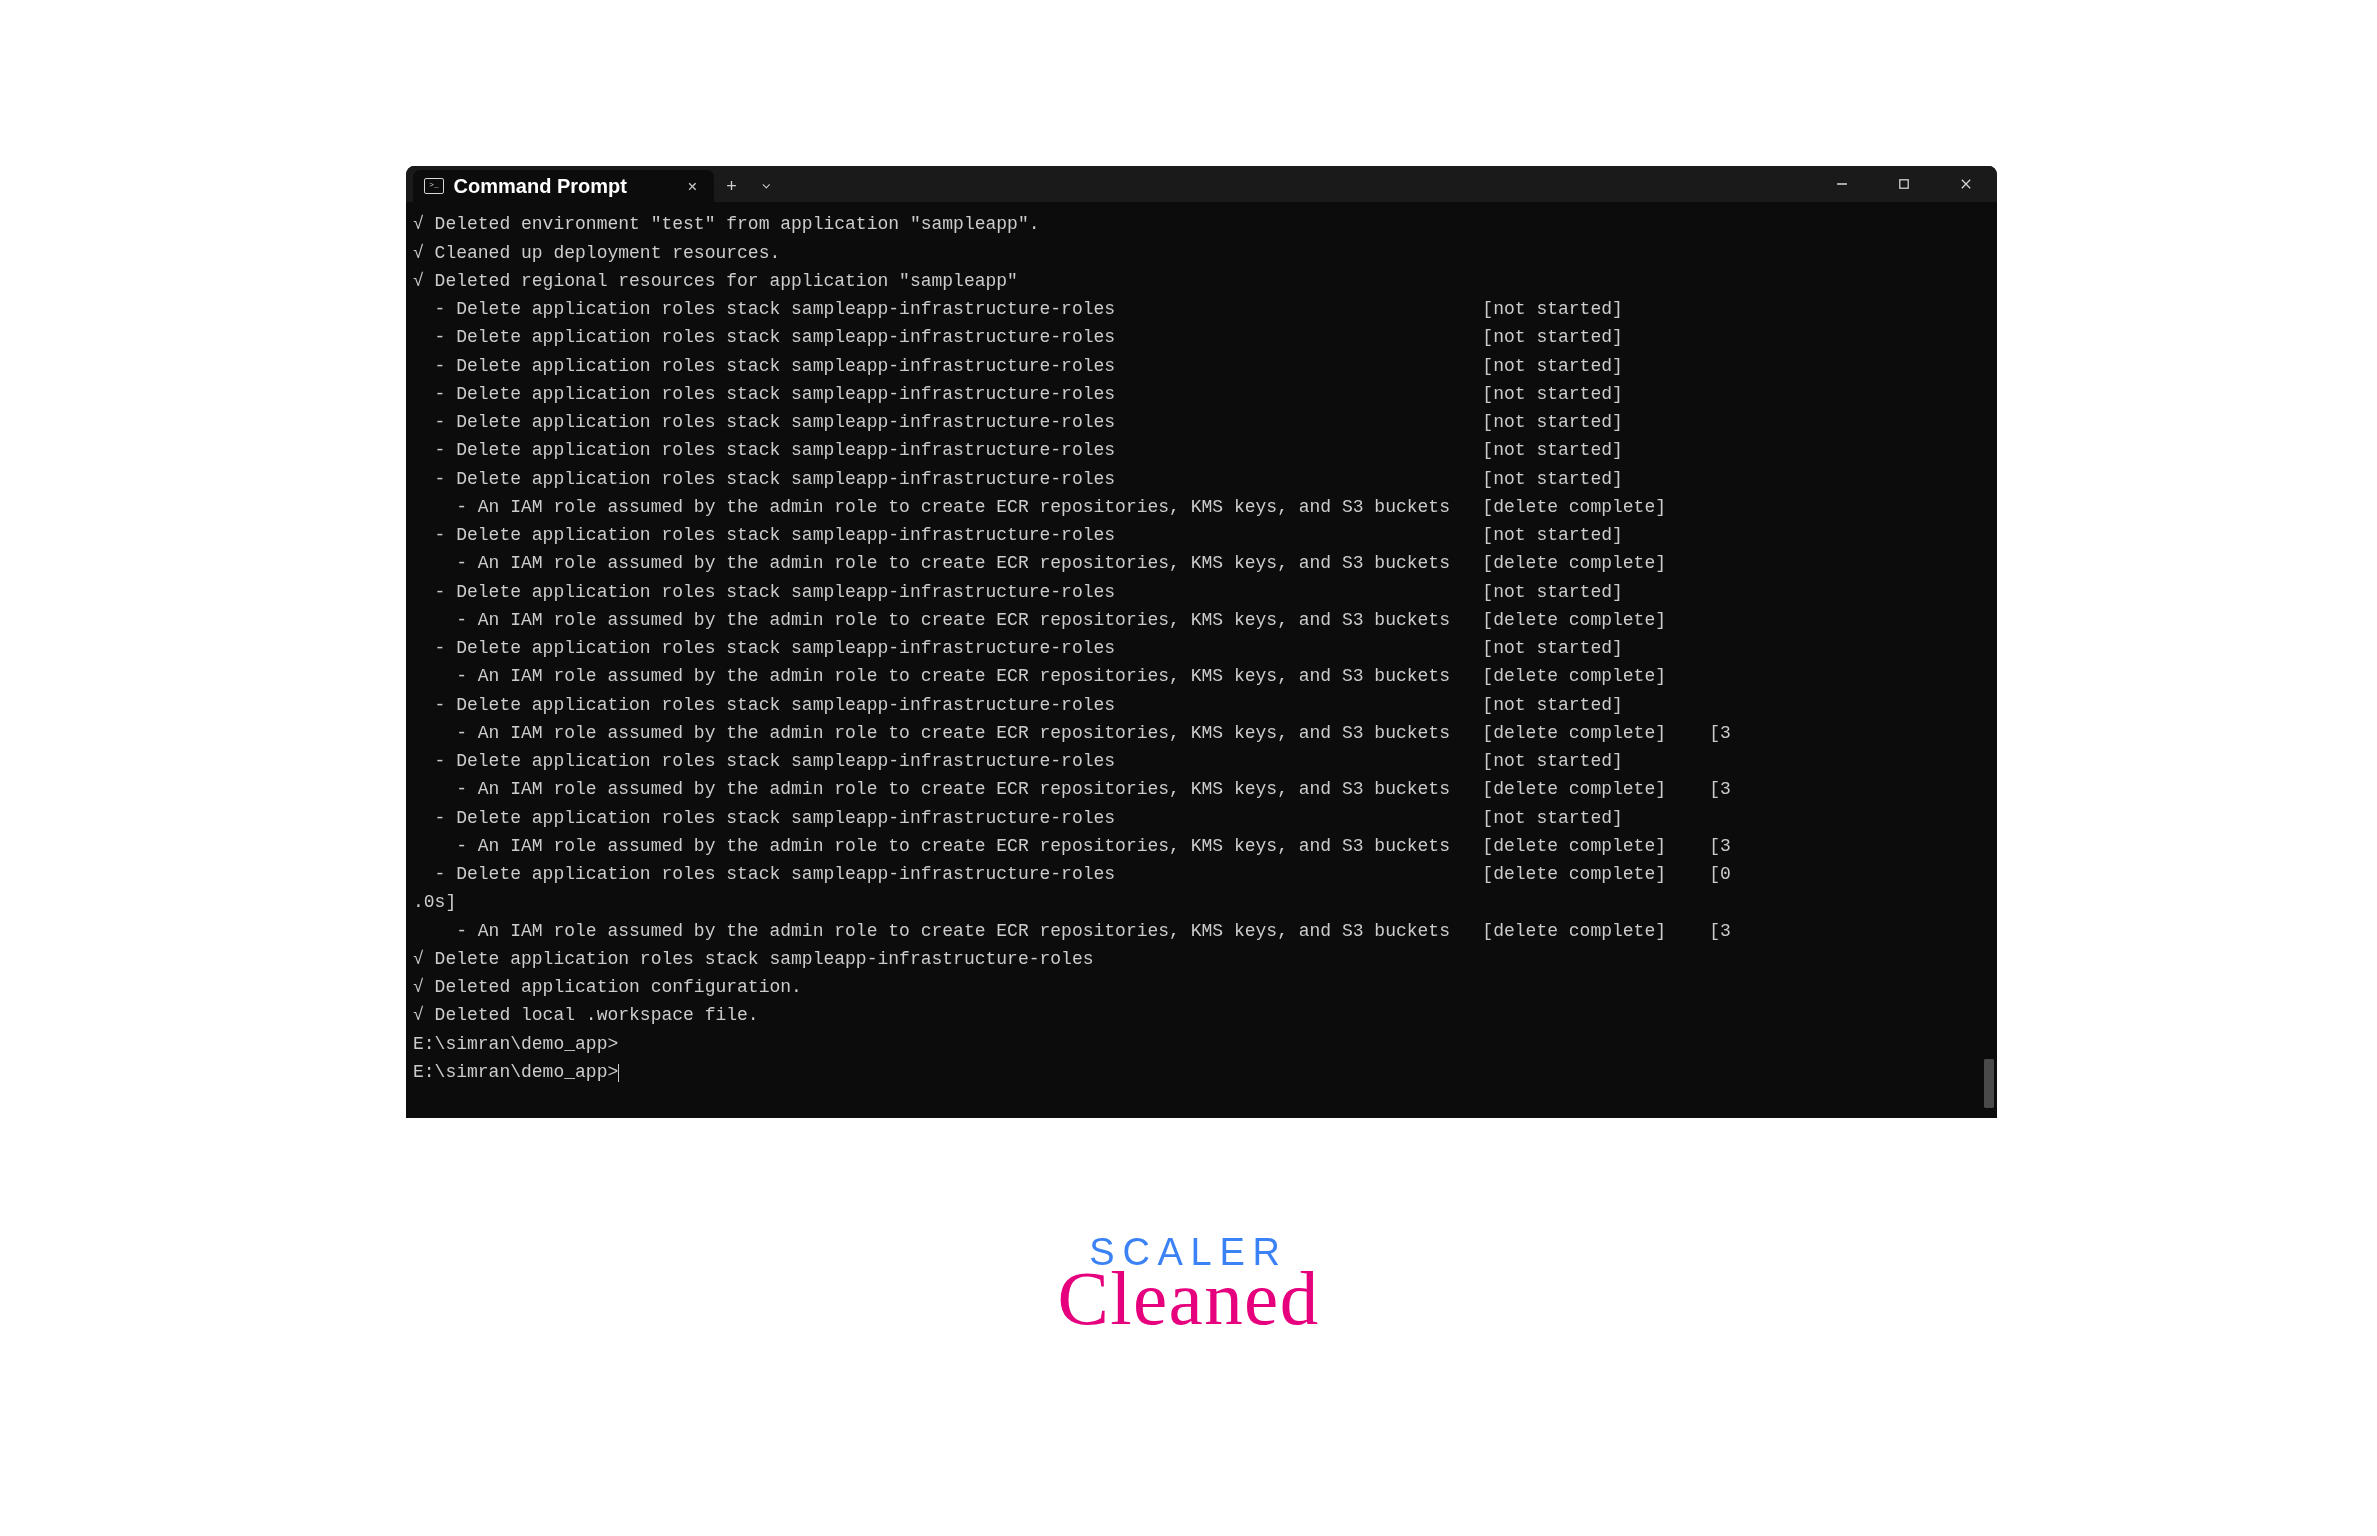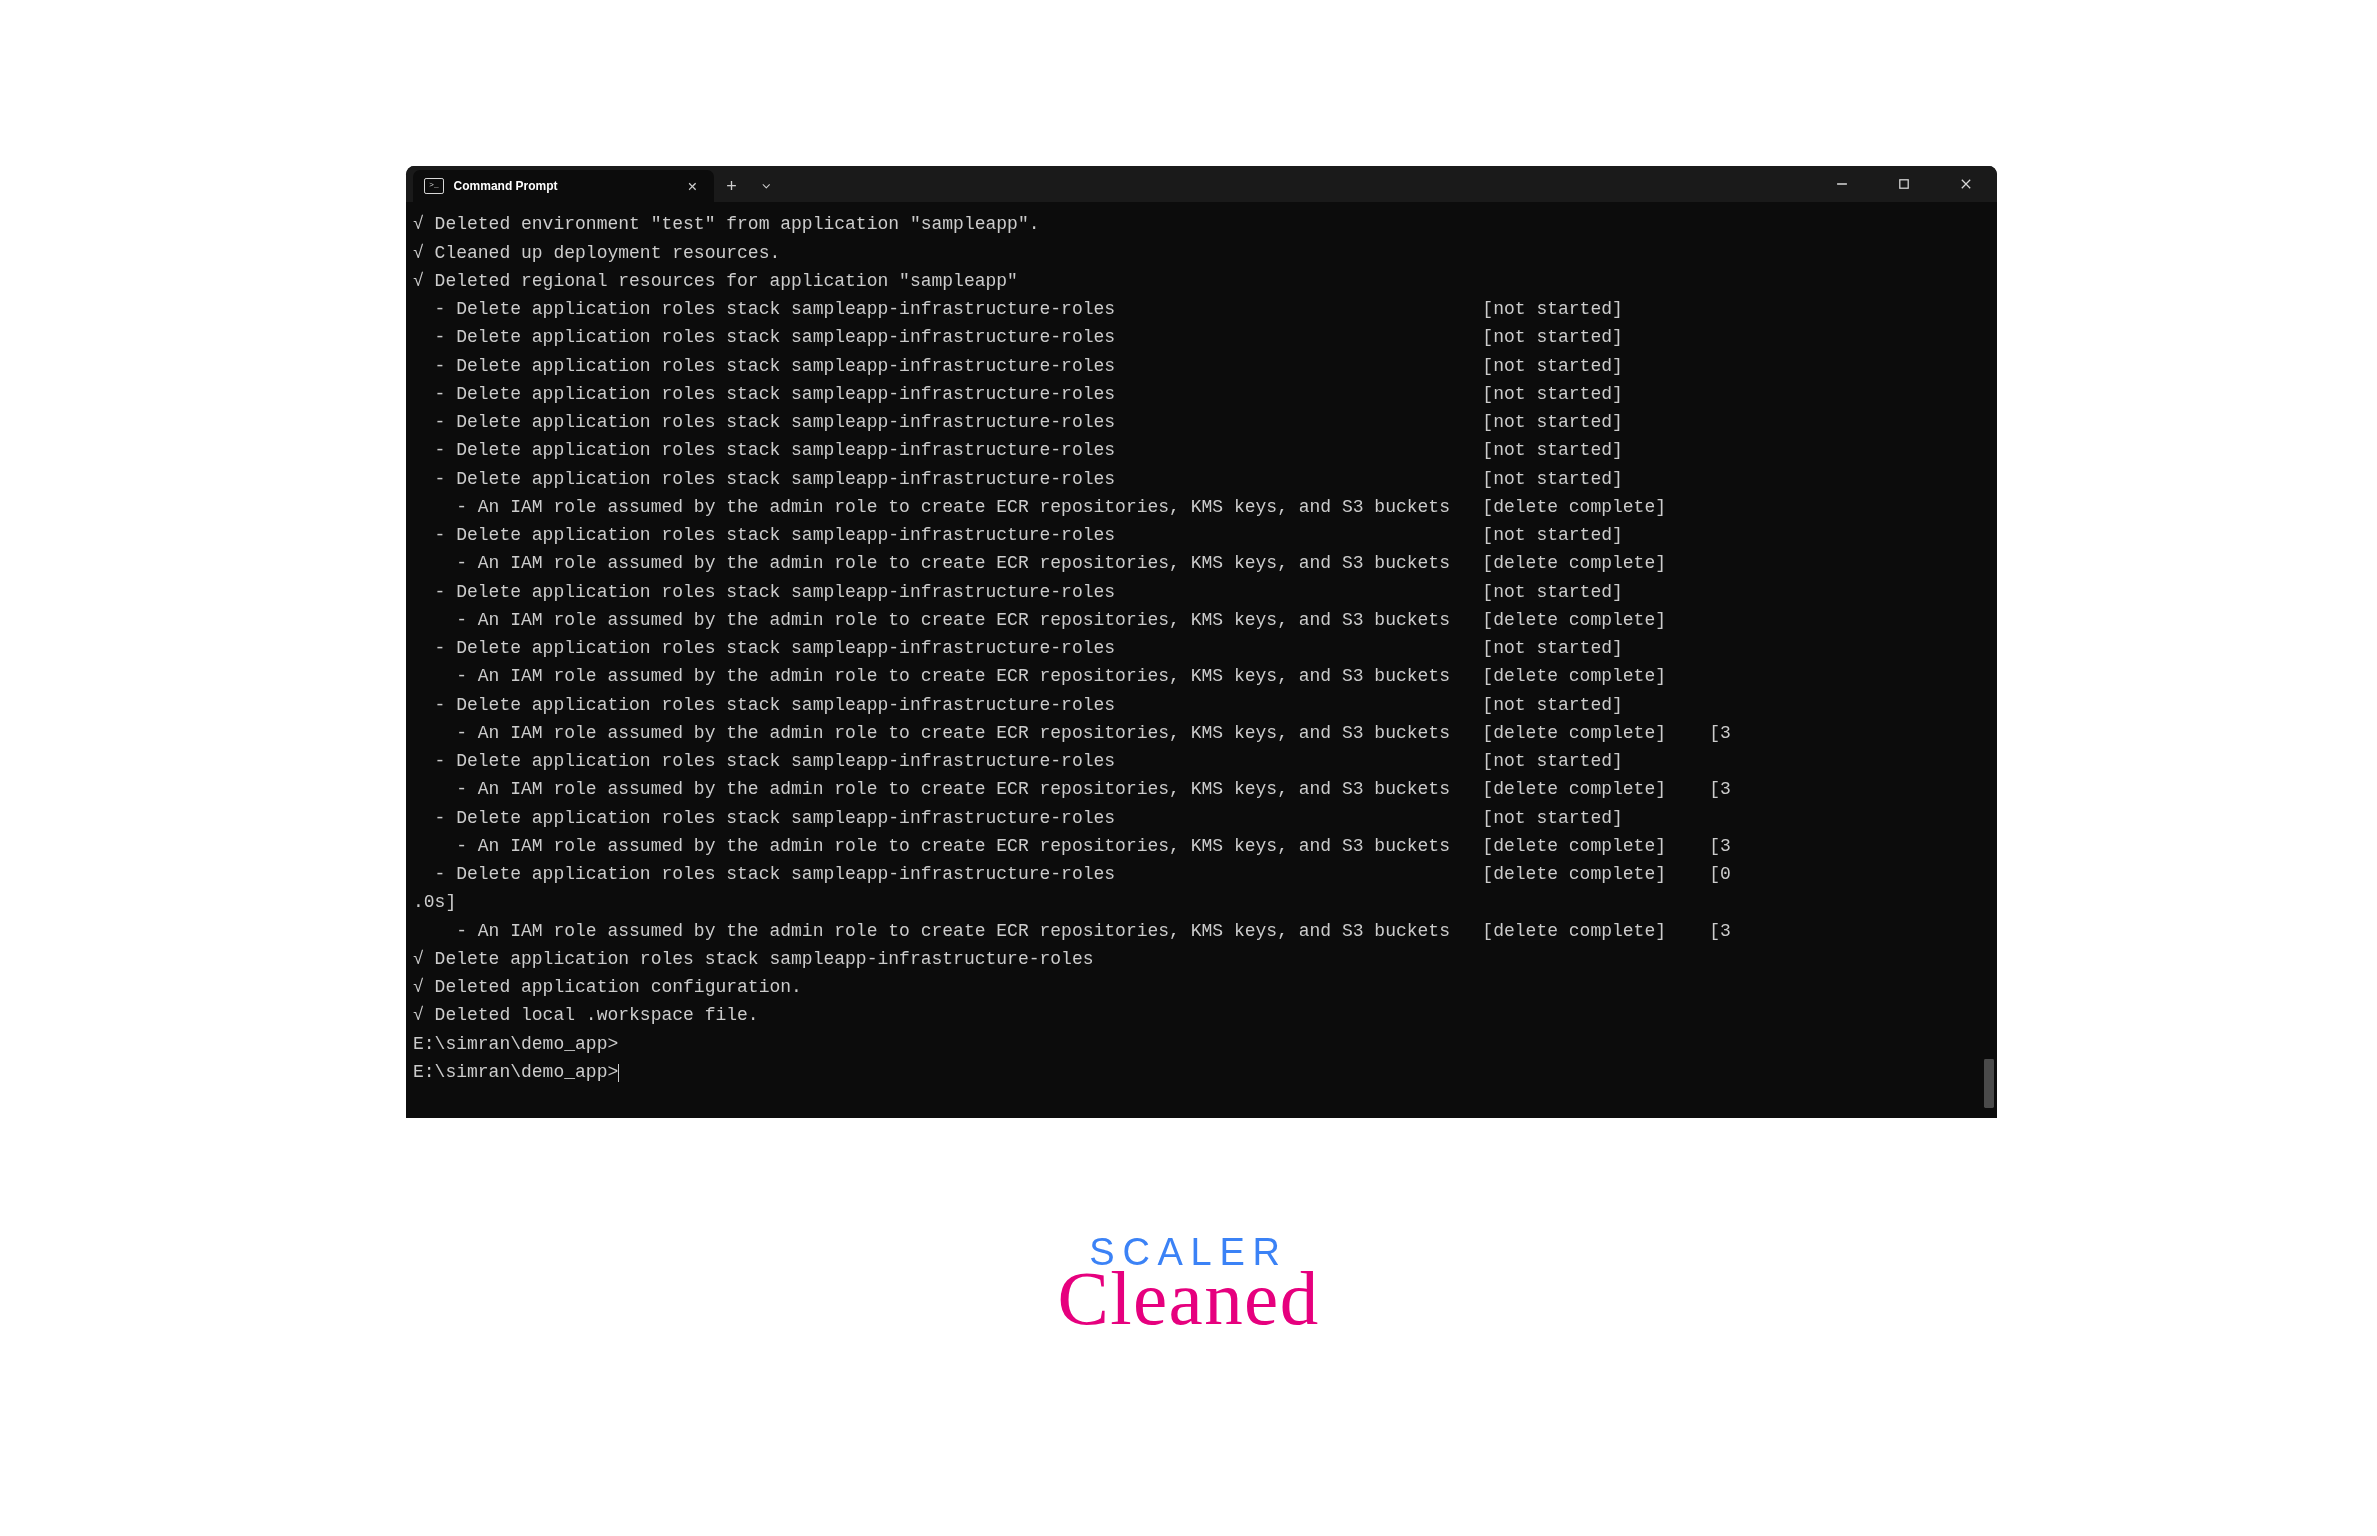--- a/index.html
+++ b/index.html
@@ -38,21 +38,21 @@
   }
   .tab-icon {
     width: 19.6px; height: 15.4px;
     border: 1.4px solid #d8d8d8;
     border-radius: 2.1px;
     display:flex;align-items:center;justify-content:center;
   }
   .tab-icon::after{content:">_";font-size:7.7px;color:#d8d8d8;line-height:1;}
   .tab-title {
     color: #ffffff;
-    font-size: 12px;
+    font-size: 20px;
     font-weight: 600;
     font-family: "Segoe UI", sans-serif;
     flex: 1;
   }
   .tab-close {
     color: #cfcfcf;
     font-size: 15.4px;
     width: 21px;
     text-align: center;
   }

